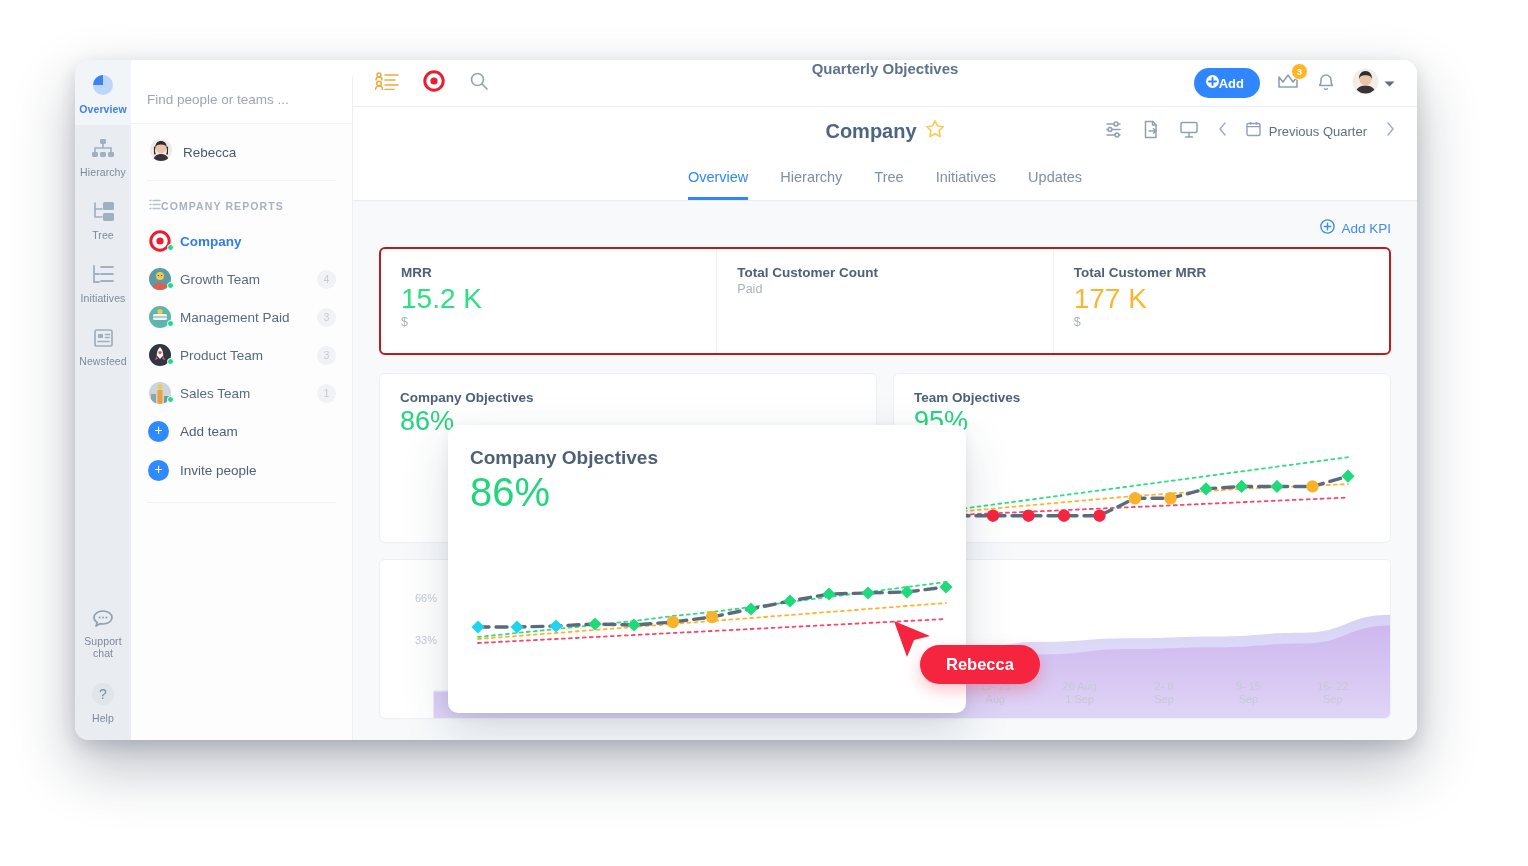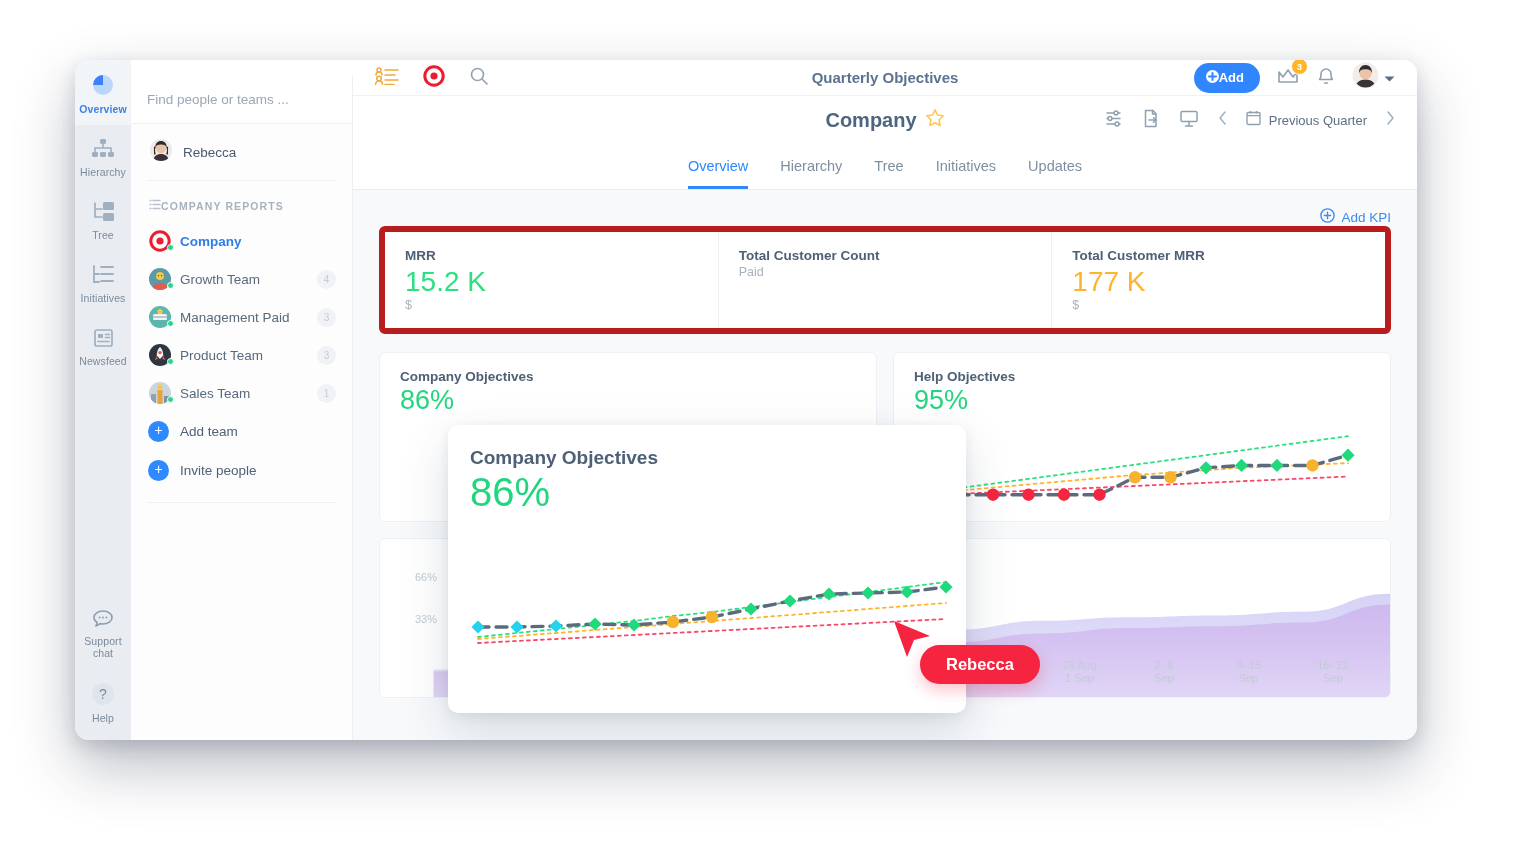--- a/index.html
+++ b/index.html
@@ -110,23 +110,23 @@
   }
   .plus-label { font-size: 13.5px; color: #4e6176; }
   .side-rule { height:1px; background:#eef1f5; margin-top: 12px; }
 
   
   .main {
     position: absolute; left: 278px; top: 0; right: 0; bottom: 0;
     background: #f7f9fb;
   }
   .topbar {
-    height: 36px; background:#fff;
+    height: 47px; background:#fff;
     border-bottom: 1px solid #edf0f4;
-    display:flex; align-items:center; padding: 0 22px;
+    display:flex; padding: 0 22px;
     position: relative;
   }
   .tb-left { display:flex; align-items:center; gap: 24px; }
   .tb-title {
     position:absolute; left:0; right:0; text-align:center;
     font-size: 15px; font-weight: 700; color: #5b7390; pointer-events:none;
   }
   .tb-right {
     margin-left:auto; display:flex; align-items:center; gap: 16px; z-index:2;
   }
@@ -172,24 +172,24 @@
   .tab {
     font-size: 14.5px; color:#7e8fa2; padding-bottom: 12px;
     cursor:pointer; border-bottom: 3px solid transparent;
   }
   .tab.active { color:#2f86ff; border-bottom-color:#2f86ff; }
 
   
   .content { padding: 18px 26px 0; position: relative; }
   .addkpi {
     display:flex; align-items:center; justify-content:flex-end; gap:6px;
-    color:#3b8cf5; font-size: 13.5px; cursor:pointer; 
+    color:#3b8cf5; font-size: 13.5px; cursor:pointer; margin-bottom: 10px;
   }
   .kpi-strip {
-    background:#fff; border:6px solid #b91c1c; border-radius:6px;
+    background:#fff; border:2px solid #b91c1c; border-radius:6px;
     display:flex; height: 108px;
   }
   .kpi {
     flex:1 1 0; padding: 16px 20px; border-right:1px solid #edf0f4;
   }
   .kpi:last-child { border-right:0; }
   .kpi-title { font-size: 13.5px; font-weight:700; color:#4d6076; }
   .kpi-value { font-size: 28px; font-weight: 400; margin-top: 4px; line-height:1.05; }
   .kpi-sub { font-size: 12.5px; color:#a8b2bd; margin-top: 2px; }
 
@@ -639,21 +639,21 @@
         </div>
 
         <div class="cards-row">
 
           <div class="obj-card">
             <div class="obj-title">Company Objectives</div>
             <div class="obj-pct">86%</div>
           </div>
 
           <div class="obj-card">
-            <div class="obj-title">Help Objectives</div>
+            <div class="obj-title">Team Objectives</div>
             <div class="obj-pct">95%</div>
             <svg class="obj-chart" id="chart-team" viewBox="0 0 480 105" preserveAspectRatio="none">
                 <path d="M28 81.1 L63.5 76.36 L99 71.62 L134.5 66.88 L170 62.14 L205.5 57.4 L241 52.66 L276.5 47.92 L312 43.18 L347.5 38.44 L383 33.7 L418.5 28.96 L454 24.22" fill="none" stroke="#2ae07f" stroke-width="1.8" stroke-dasharray="3 4" stroke-linecap="round"></path>
                 <path d="M28 81.89 L63.5 78.73 L99 75.57 L134.5 72.41 L170 69.25 L205.5 66.09 L241 62.93 L276.5 60.56 L312 58.19 L347.5 55.82 L383 54.24 L418.5 52.66 L454 51.08" fill="none" stroke="#ffb52b" stroke-width="1.8" stroke-dasharray="3 4" stroke-linecap="round"></path>
                 <path d="M28 83.47 L63.5 81.89 L99 80.31 L134.5 78.73 L170 77.15 L205.5 75.57 L241 73.99 L276.5 72.41 L312 70.83 L347.5 69.25 L383 67.67 L418.5 66.09 L454 64.51" fill="none" stroke="#f8476b" stroke-width="1.8" stroke-dasharray="3 4" stroke-linecap="round"></path>
                 <path d="M28 82.68 L63.5 82.68 L99 82.68 L134.5 82.68 L170 82.68 L205.5 82.68 L241 65.3 L276.5 65.3 L312 55.82 L347.5 53.449999999999996 L383 53.449999999999996 L418.5 53.449999999999996 L454 43.18" fill="none" stroke="#5b6b7d" stroke-width="3.4" stroke-dasharray="11 7" stroke-linecap="round"></path>
                 <circle cx="28" cy="82.68" r="6.2" fill="#f5243f"></circle>
                 <circle cx="63.5" cy="82.68" r="6.2" fill="#f5243f"></circle>
                 <circle cx="99" cy="82.68" r="6.2" fill="#f5243f"></circle>
                 <circle cx="134.5" cy="82.68" r="6.2" fill="#f5243f"></circle>

